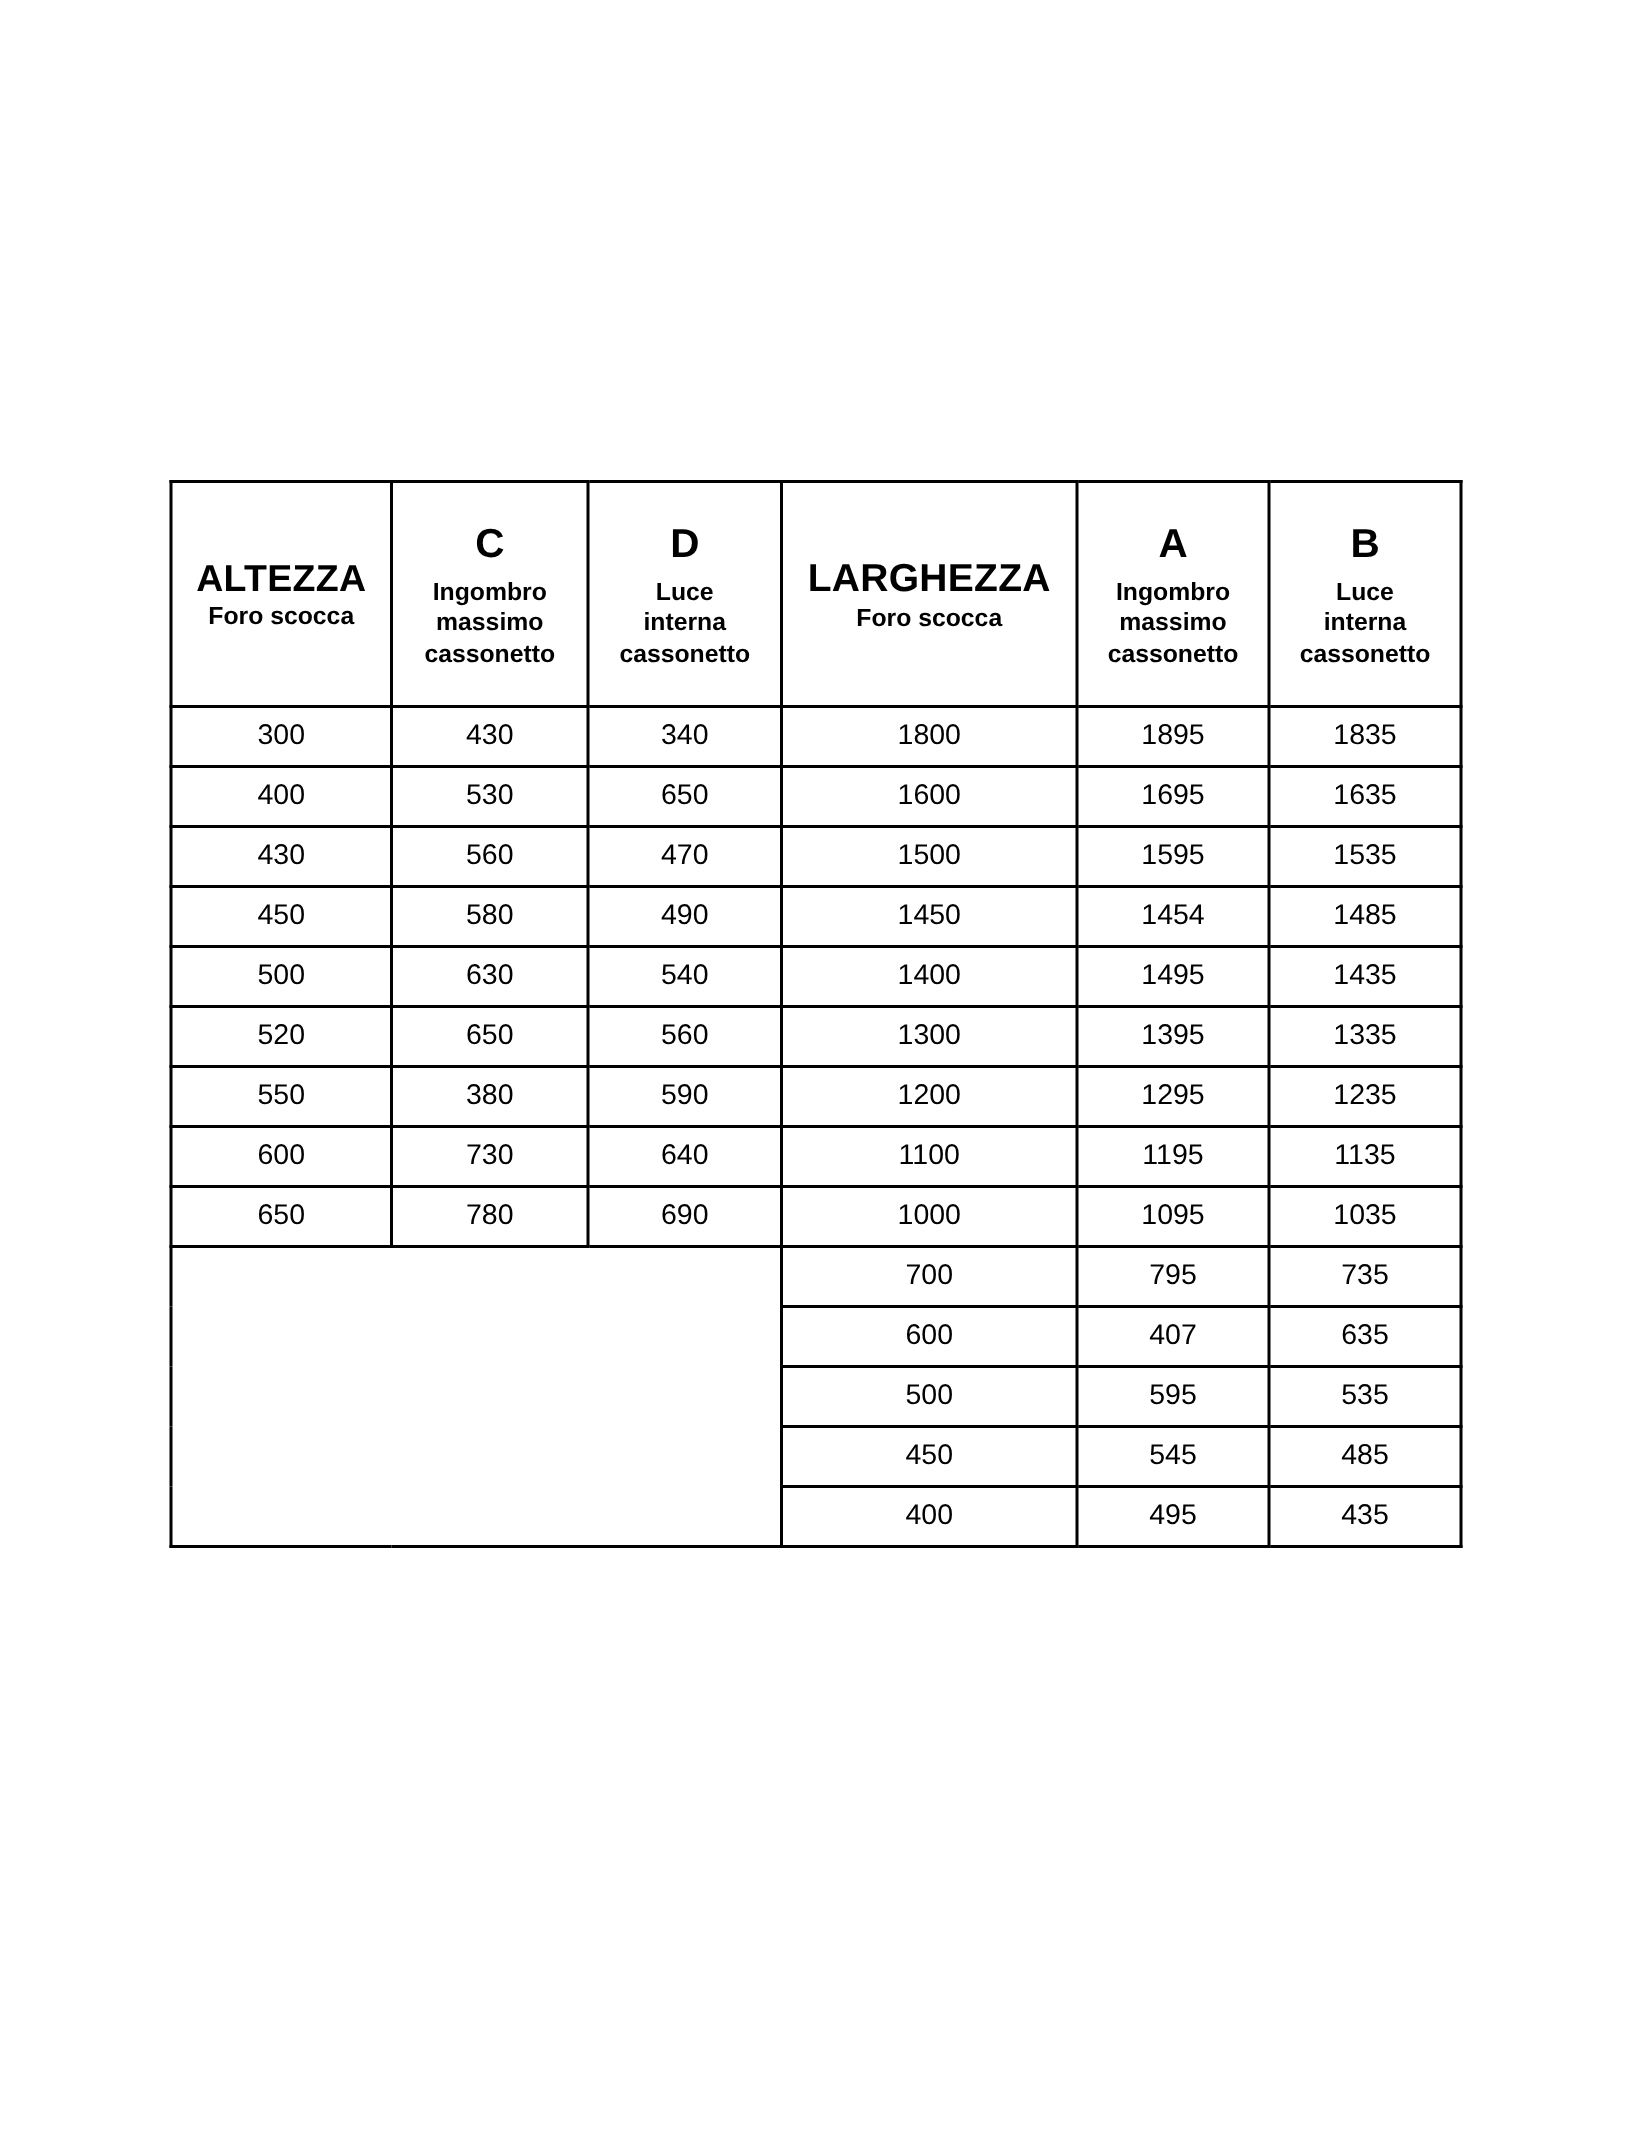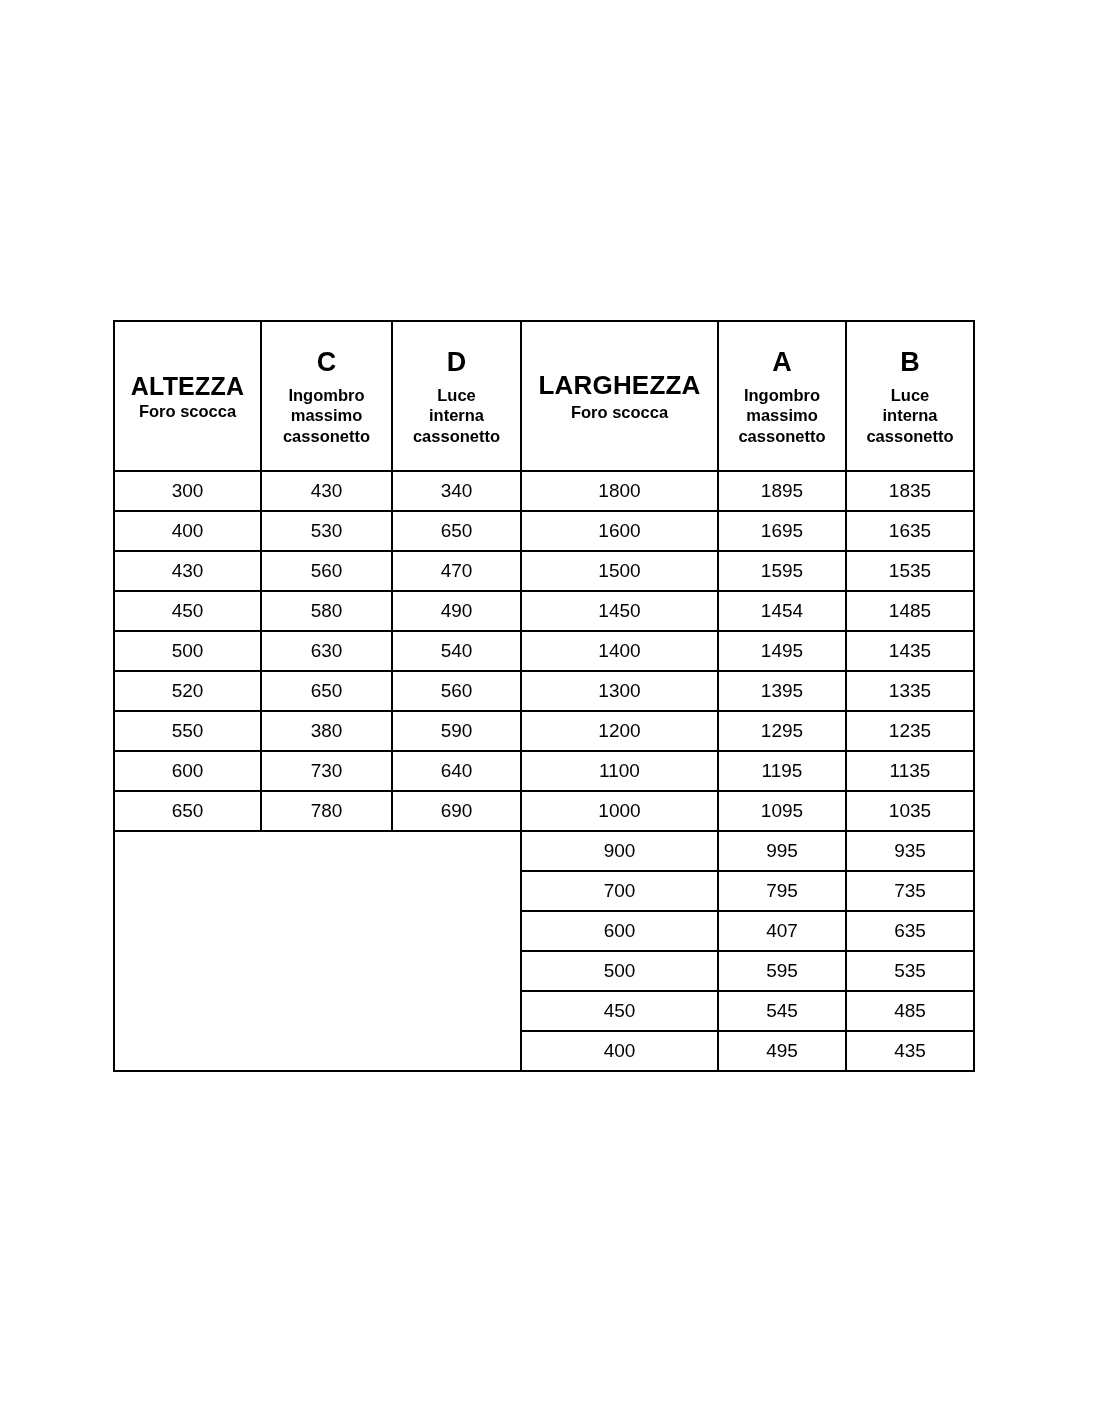--- a/index.html
+++ b/index.html
@@ -227,26 +227,20 @@
         <td>650</td>
         <td>780</td>
         <td>690</td>
         <td>1000</td>
         <td>1095</td>
         <td>1035</td>
       </tr>
 
       <tr>
         <td class="empty" colspan="3"></td>
-        <td>900</td>
-        <td>995</td>
-        <td>935</td>
-      </tr>
-      <tr>
-        <td class="empty" colspan="3"></td>
         <td>700</td>
         <td>795</td>
         <td>735</td>
       </tr>
       <tr>
         <td class="empty" colspan="3"></td>
         <td>600</td>
         <td>407</td>
         <td>635</td>
       </tr>

